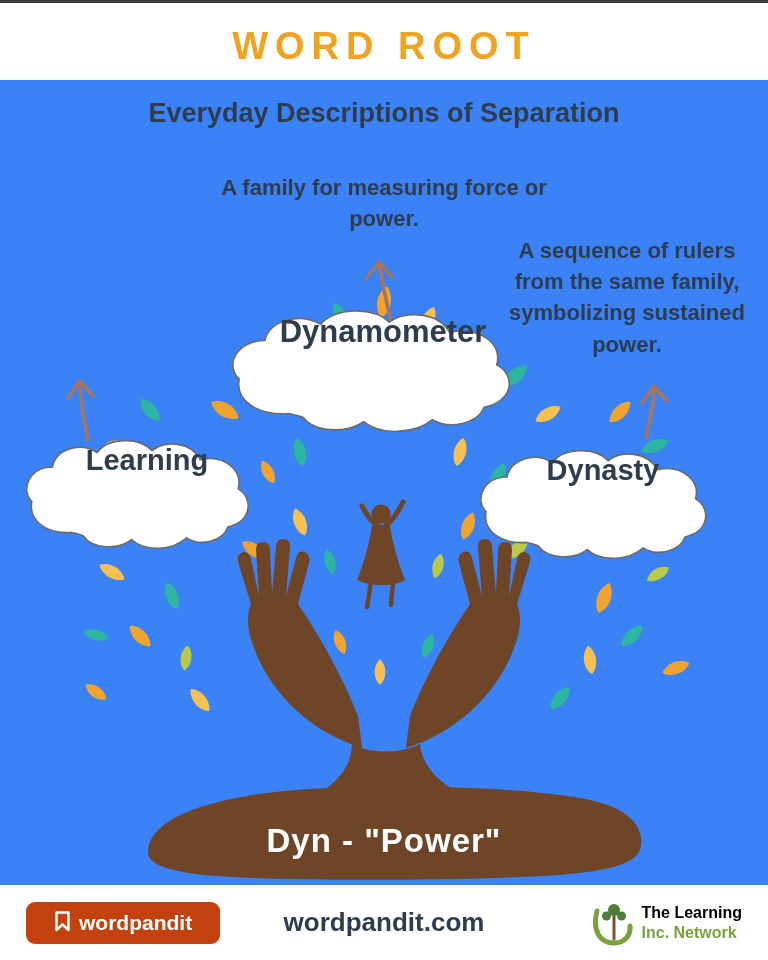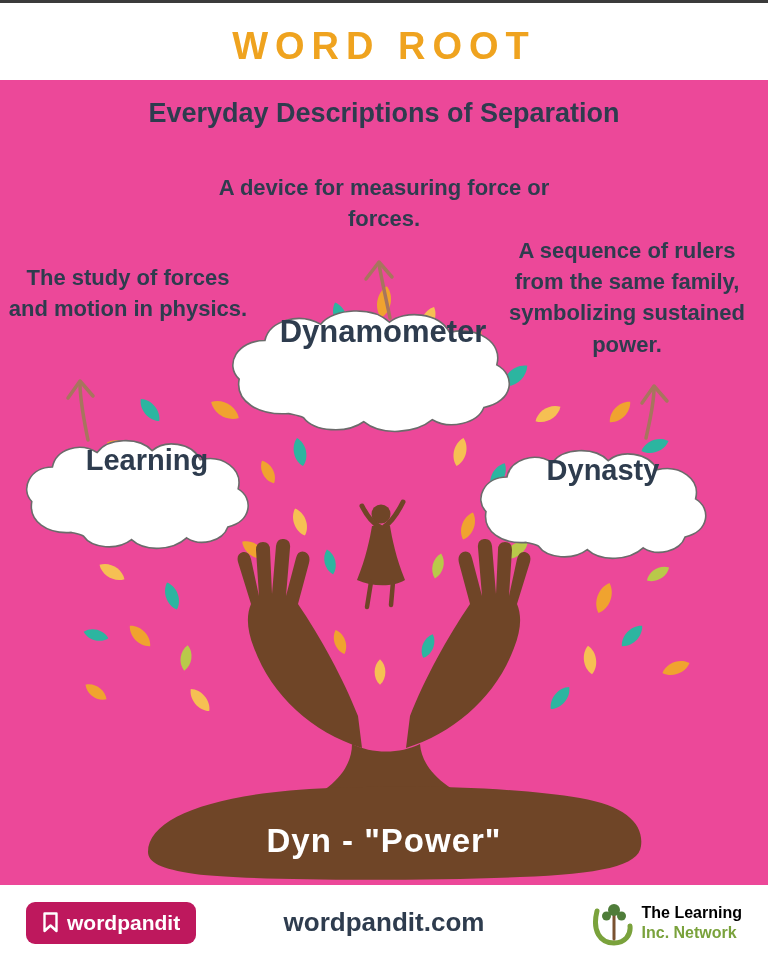--- a/index.html
+++ b/index.html
@@ -17,21 +17,21 @@
     border-top: 3px solid #3b3b3b;
     border-bottom: 2px solid #3b3b3b;
     display: flex; align-items: center; justify-content: center;
   }
   .header-title {
     color: #efa31f; font-size: 38px; font-weight: bold; letter-spacing: 7px;
   }
   
   .main {
     position: absolute; top: 80px; left: 0; width: 768px; height: 805px;
-    background: #ec4899;
+    background: #3b82f6;
   }
   .subtitle {
     position: absolute; top: 18px; left: 0; width: 768px;
     text-align: center; color: #2e3c4e; font-size: 27px; font-weight: bold;
     z-index: 4;
   }
   .definition {
     position: absolute; color: #2e3c4e; font-size: 22px; font-weight: bold;
     text-align: center; line-height: 1.42; z-index: 4;
   }
@@ -68,22 +68,22 @@
     letter-spacing: 1px;
   }
   
   .footer {
     position: absolute; top: 885px; left: 0; width: 768px; height: 75px;
     background: #ffffff;
     display: flex; align-items: center; justify-content: space-between;
     padding: 0 26px;
   }
   .brand-badge {
-    background: #be185d; border-radius: 9px; padding: 9px 16px;
-    display: flex; align-items: center; gap: 8px;
+    background: #c2410c; border-radius: 9px; padding: 9px 28px;
+    display: flex; gap: 8px;
   }
   .brand-badge span { color: #ffffff; font-size: 21px; font-weight: bold; }
   .site-link {
     position: absolute; left: 50%; transform: translateX(-50%);
     color: #2e3c4e; font-size: 26px; font-weight: bold;
   }
   .partner { display: flex; align-items: center; gap: 9px; }
   .partner-text { line-height: 1.25; font-weight: bold; font-size: 16px; }
   .partner-line1 { color: #000000; text-align: right; }
   .partner-line2 { color: #7aa23c; }
@@ -178,22 +178,21 @@
 
     <path fill="#6f4527" d="M 148 772
          C 148 736 220 712 330 708
          C 420 704 520 708 580 718
          C 626 726 644 744 641 766
          C 639 786 600 794 520 797
          C 420 801 250 801 195 794
          C 160 789 148 782 148 772 Z"></path>
   </svg>
 
-  <div class="definition def-center">A device for measuring force or forces.</div>
-  <div class="definition def-left">The study of forces and motion in physics.</div>
+  <div class="definition def-center">A family for measuring force or power.</div>
   <div class="definition def-right">A sequence of rulers from the same family, symbolizing sustained power.</div>
 
   <svg class="arrow-layer" viewBox="0 0 768 805">
     <g stroke="#a7755d" stroke-width="3.5" fill="none" stroke-linecap="round" stroke-linejoin="round">
       <g>
         <path d="M 390 238 C 386 218 382 202 379 184"></path>
         <path d="M 366 199 L 379 182 L 392 197"></path>
       </g>
       <g>
         <path d="M 88 360 C 84 340 80 322 80 303"></path>

